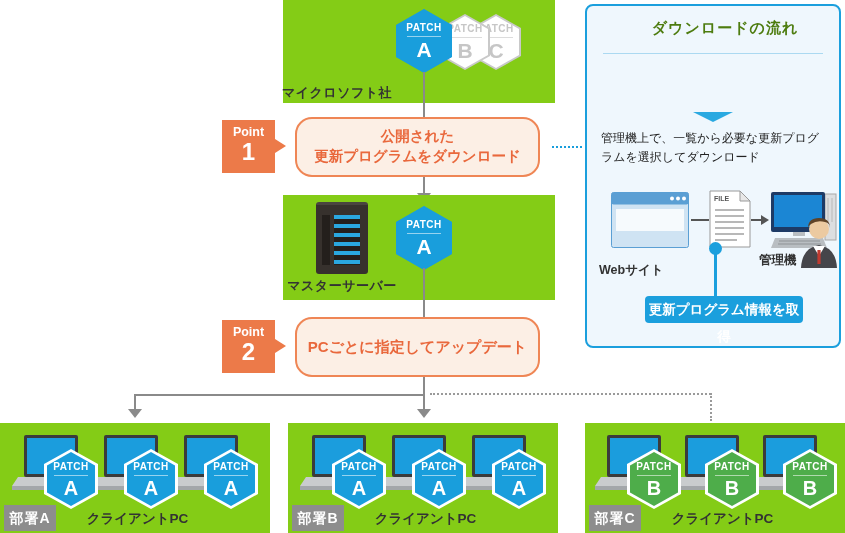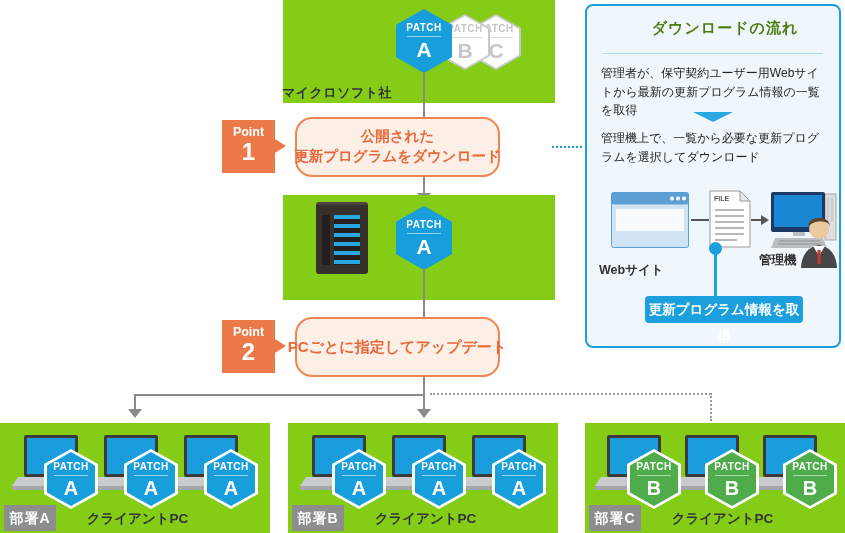--- a/index.html
+++ b/index.html
@@ -32,21 +32,21 @@
   .arrowhead-right { position:absolute; width:0; height:0; border-top:5px solid transparent; border-bottom:5px solid transparent; border-left:8px solid #555; }
   .dotline-h { position:absolute; border-top:2px dotted #9a9a9a; }
   .dotline-v { position:absolute; border-left:2px dotted #9a9a9a; }
   .dotline-blue { position:absolute; border-top:2px dotted #199edc; }
 
   
   .point-badge { position:absolute; width:53px; height:53px; background:#ec7a49; color:#fff; text-align:center; }
   .point-badge .pt { display:block; font-size:12.5px; font-weight:bold; margin-top:6px; line-height:1.1; }
   .point-badge .num { display:block; font-size:24px; font-weight:bold; line-height:1; }
   .point-tail { position:absolute; width:0; height:0; border-top:7px solid transparent; border-bottom:7px solid transparent; border-left:11px solid #ec7a49; }
-  .callout { position:absolute; width:205px; height:60px; background:#fcefe5; border:2px solid #ef8655; border-radius:17px;
+  .callout { position:absolute; width:245px; height:60px; background:#fcefe5; border:2px solid #ef8655; border-radius:17px;
              display:flex; flex-direction:column; align-items:center; justify-content:center; }
   .callout span { color:#e9683c; font-weight:bold; font-size:14.5px; line-height:1.35; white-space:nowrap; }
 
   
   .dept-badge { position:absolute; left:4px; top:82px; width:52px; height:26px; background:#8d8d8d; color:#fff;
                 font-size:14px; font-weight:bold; text-align:center; line-height:26px; letter-spacing:1px; }
   .client-label { position:absolute; left:55px; top:87px; width:165px; text-align:center; font-size:13.5px; font-weight:bold; color:#333; }
   .laptop { position:absolute; width:80px; height:60px; z-index:1; }
   .dept .hex { width:54px; height:60px; z-index:2; }
   .dept .hex-letter { font-size:20px; }
@@ -140,20 +140,21 @@
   <div class="dotline-blue" style="left:552px; top:146px; width:30px;"></div>
 
   <div class="vline" style="left:423px; top:177px; height:17px;"></div>
   <div class="arrowhead-down" style="left:417px; top:193px;"></div>
 
   <div class="graybox" style="left:283px; top:195px; width:272px; height:105px;"></div>
   <div class="server">
     <div class="server-slot"></div>
     <div class="server-lights"></div>
   </div>
+  <div class="caption" style="left:281px; top:277px; width:122px;">マスターサーバー</div>
   <div class="hex blue" style="left:396px; top:206px; width:56px; height:64px;">
     <div class="hex-inner">
       <span class="hex-prefix">PATCH</span>
       <span class="hex-divider"></span>
       <span class="hex-letter">A</span>
     </div>
   </div>
 
   <div class="vline" style="left:423px; top:268px; height:49px;"></div>
 
@@ -312,21 +313,20 @@
         <span class="hex-letter">B</span>
       </div>
     </div>
     <div class="dept-badge">部署C</div>
     <div class="client-label">クライアントPC</div>
   </div>
 
   <div id="flow-panel">
     <div class="panel-title">ダウンロードの流れ</div>
     <div class="panel-divider"></div>
-    <div class="panel-para" style="top:58px;">管理者が、保守契約ユーザー用Webサイトから最新の更新プログラム情報の一覧を取得</div>
     <div class="panel-chevron"></div>
     <div class="panel-para" style="top:123px;">管理機上で、一覧から必要な更新プログラムを選択してダウンロード</div>
 
     <svg style="position:absolute; left:24px; top:186px;" width="78" height="56" viewBox="0 0 78 56">
       <rect x="0.5" y="0.5" width="77" height="55" rx="2" fill="#cfe3f3" stroke="#5b9fd4"></rect>
       <rect x="0.5" y="0.5" width="77" height="12" rx="2" fill="#5b9fd4"></rect>
       <circle cx="61" cy="6.5" r="2" fill="#fff"></circle>
         <circle cx="67" cy="6.5" r="2" fill="#fff"></circle>
         <circle cx="73" cy="6.5" r="2" fill="#fff"></circle>
       <rect x="5" y="17" width="68" height="22" fill="#f6fafd"></rect>

